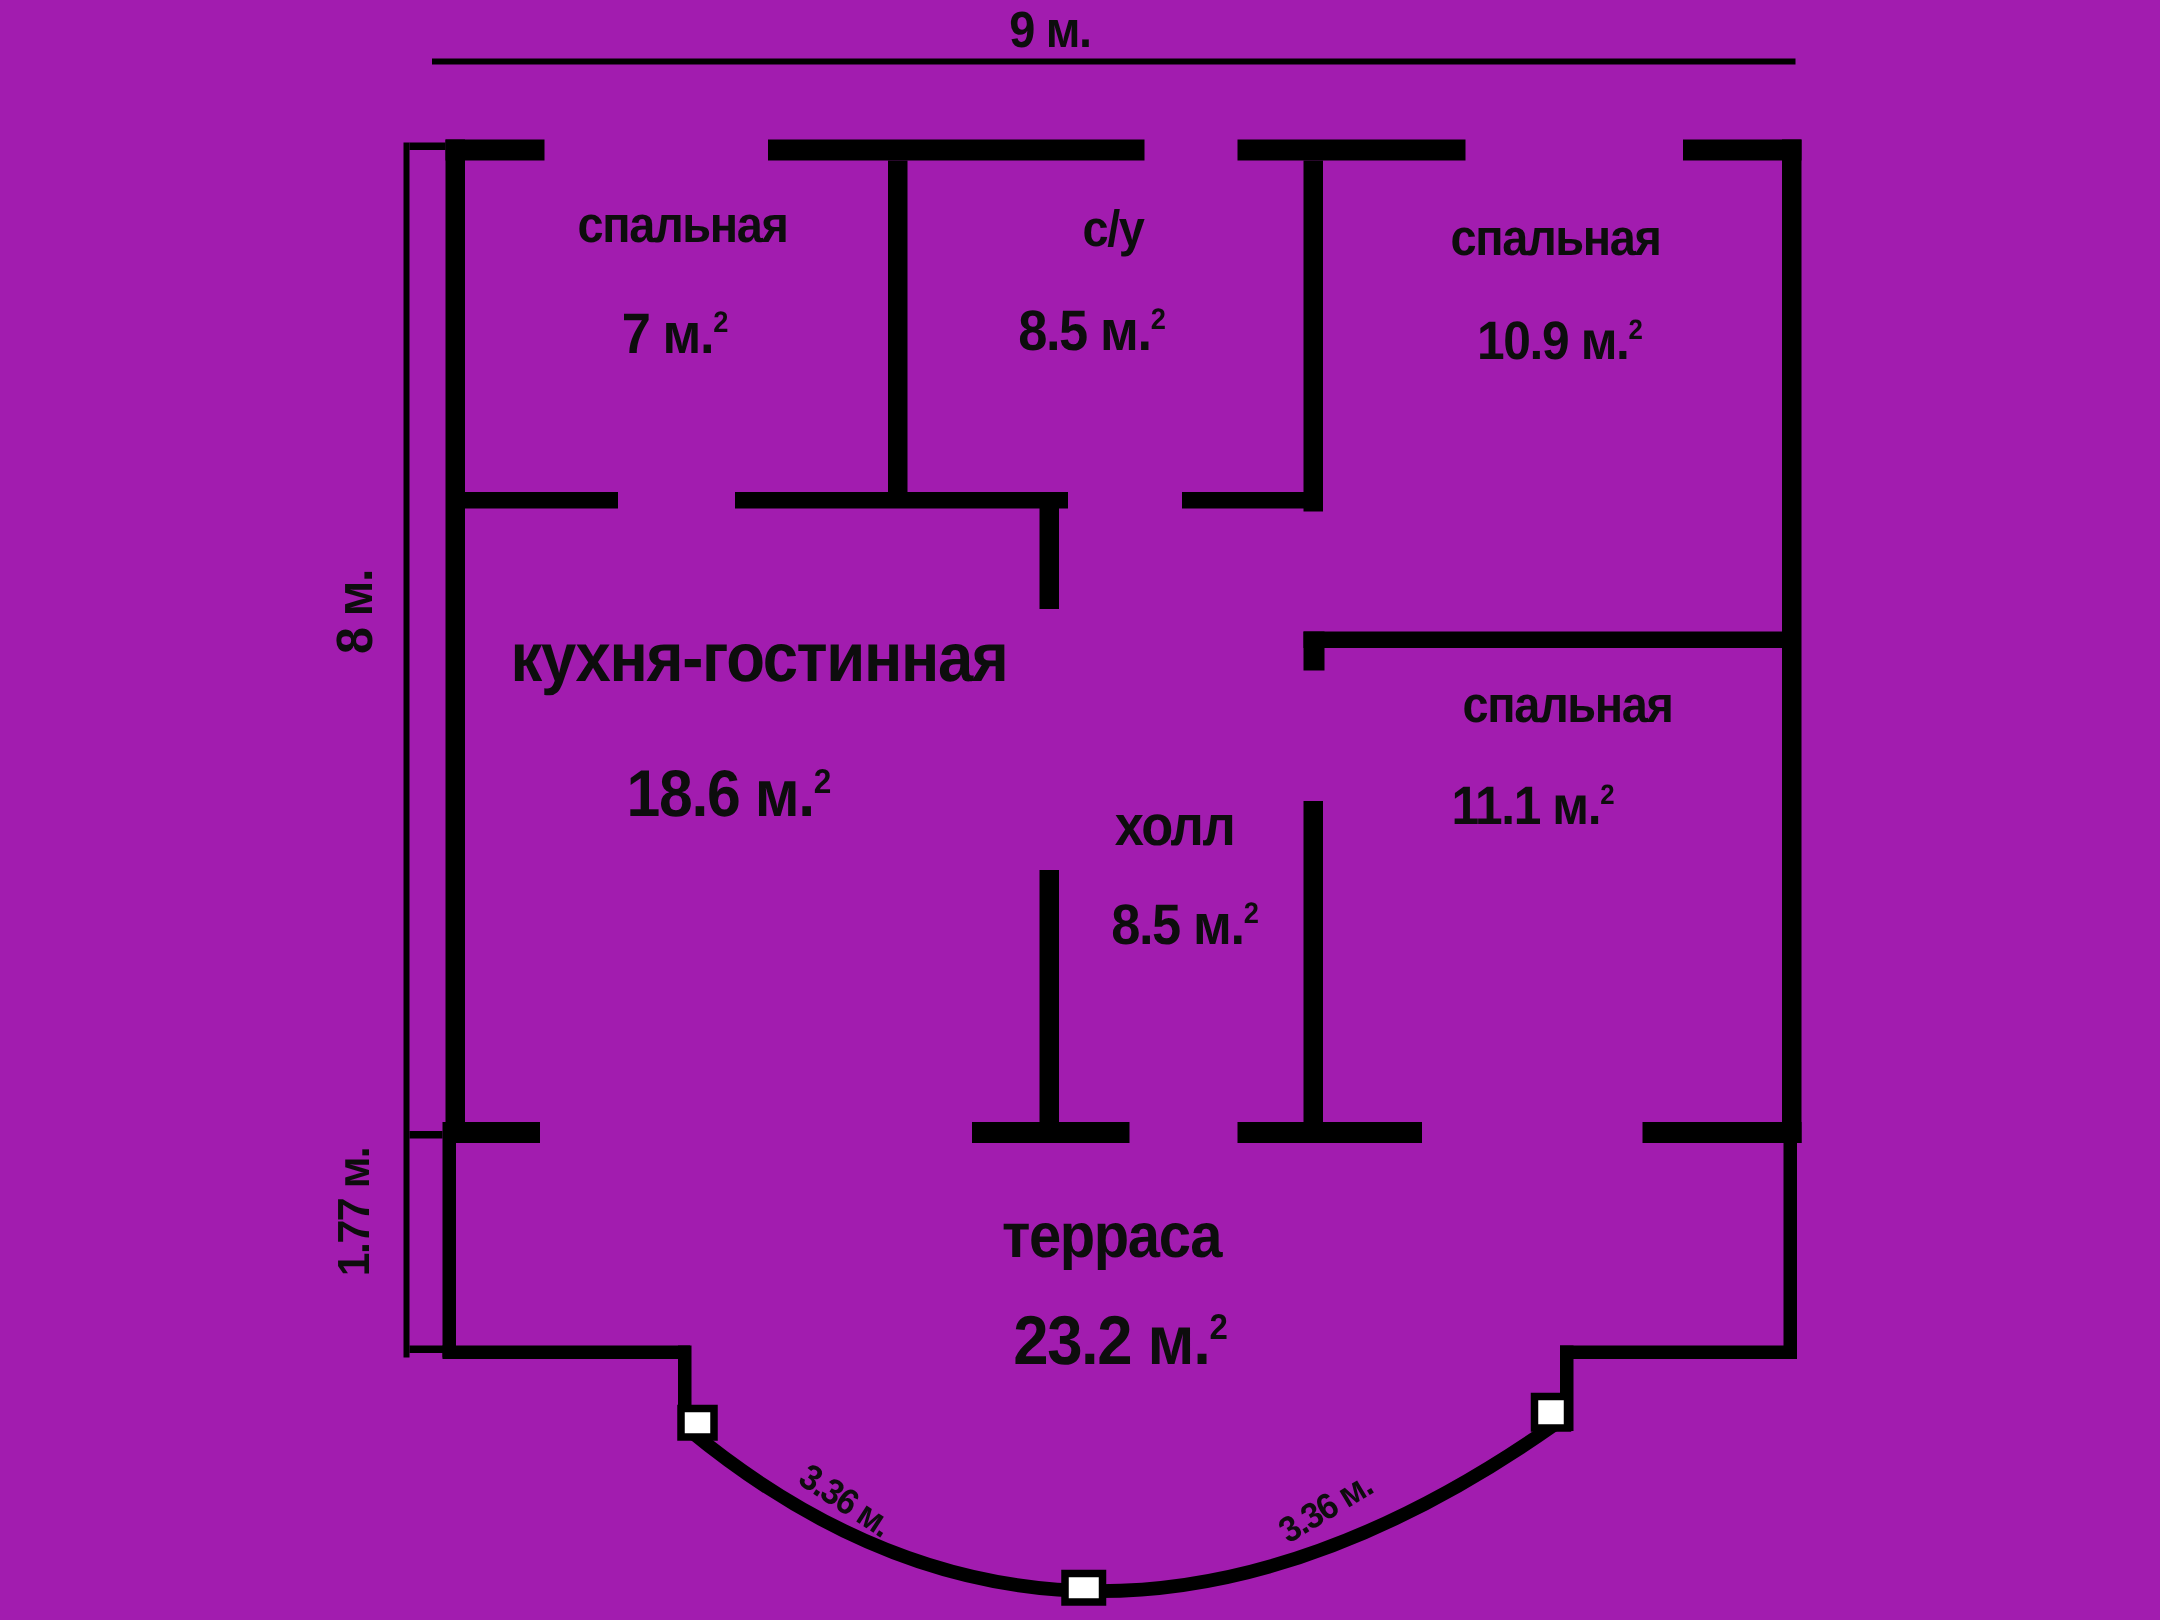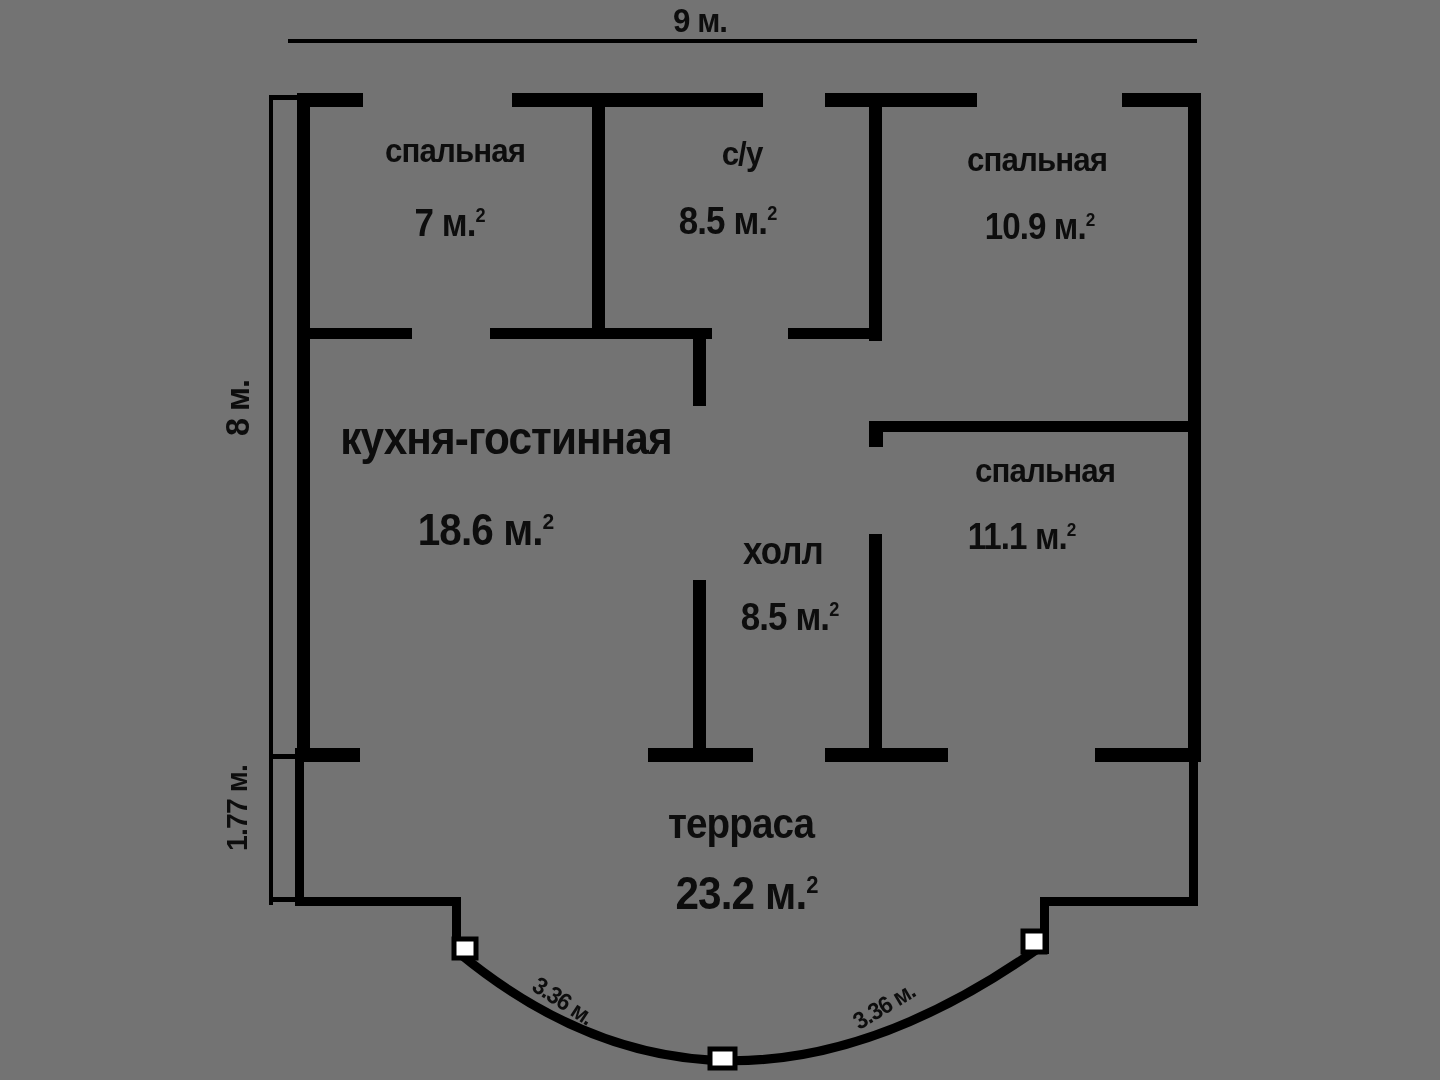--- a/index.html
+++ b/index.html
@@ -1,17 +1,17 @@
 <!DOCTYPE html>
 <html><head>
 <meta charset="utf-8">
 <style>
   html,body{margin:0;padding:0;background:#ffffff;}
   #stage{
-    position:relative;width:1440px;height:1080px;background:#737373;overflow:hidden;
+    position:relative;width:1440px;height:1080px;background:#a21caf;overflow:hidden;
     font-family:"Liberation Sans", sans-serif;color:#0d0d0d;
   }
   #plan-svg{position:absolute;left:0;top:0;}
   .lbl{
     position:absolute;white-space:nowrap;color:#0d0d0d;
     letter-spacing:-1px;line-height:1;
     transform:translate(-50%,-50%) scaleX(0.92);
   }
   .room-name{font-weight:700;}
   .room-area{font-weight:700;}

